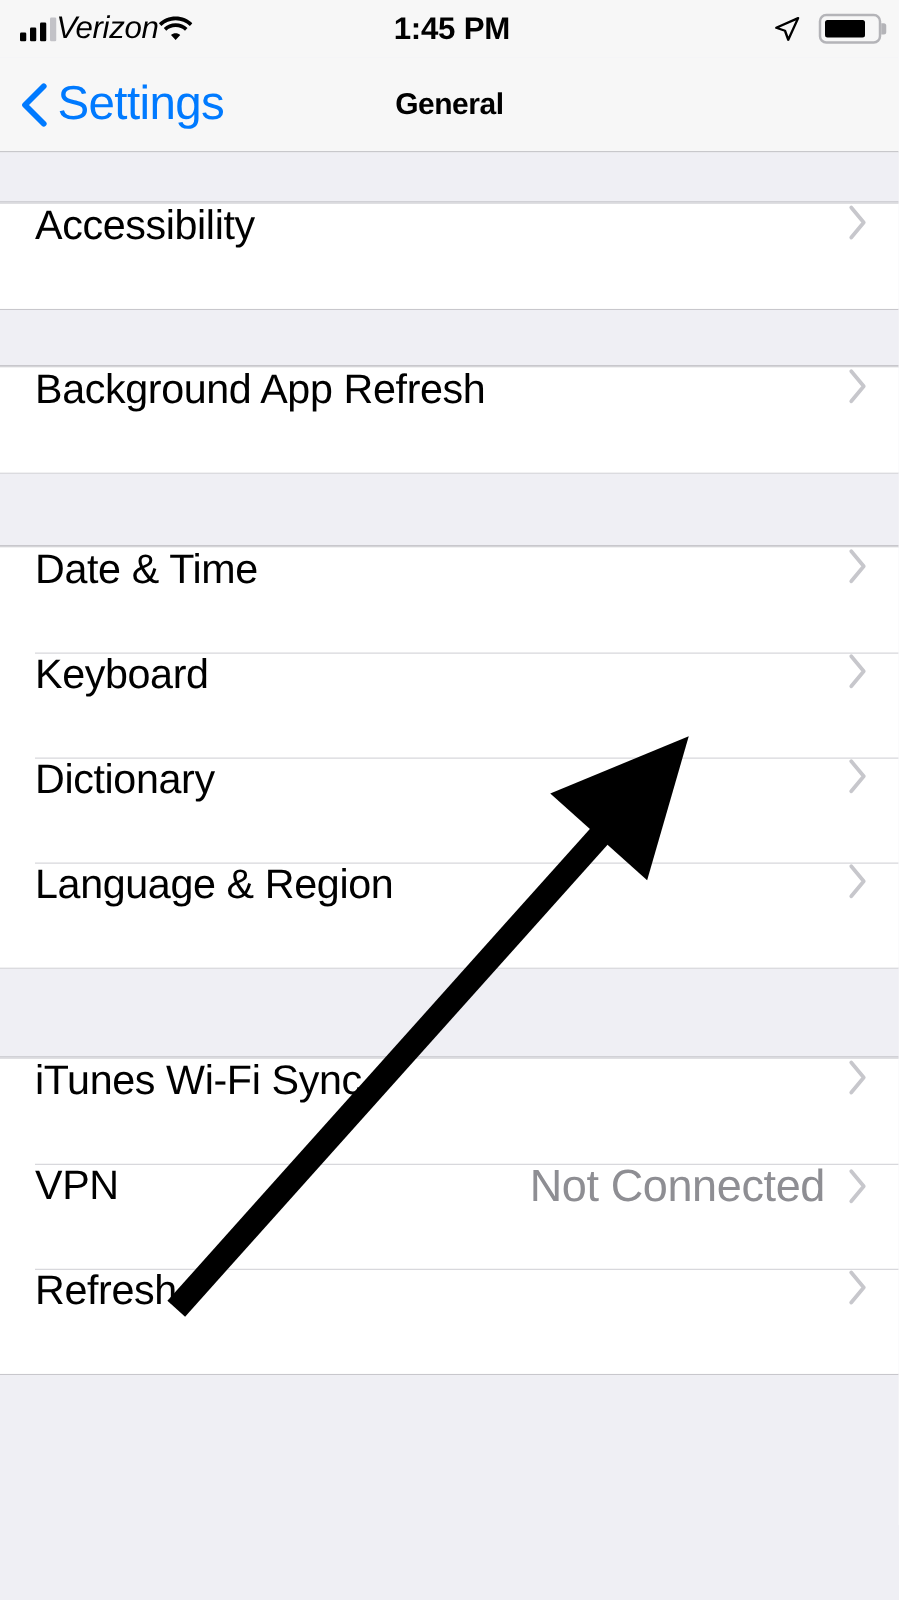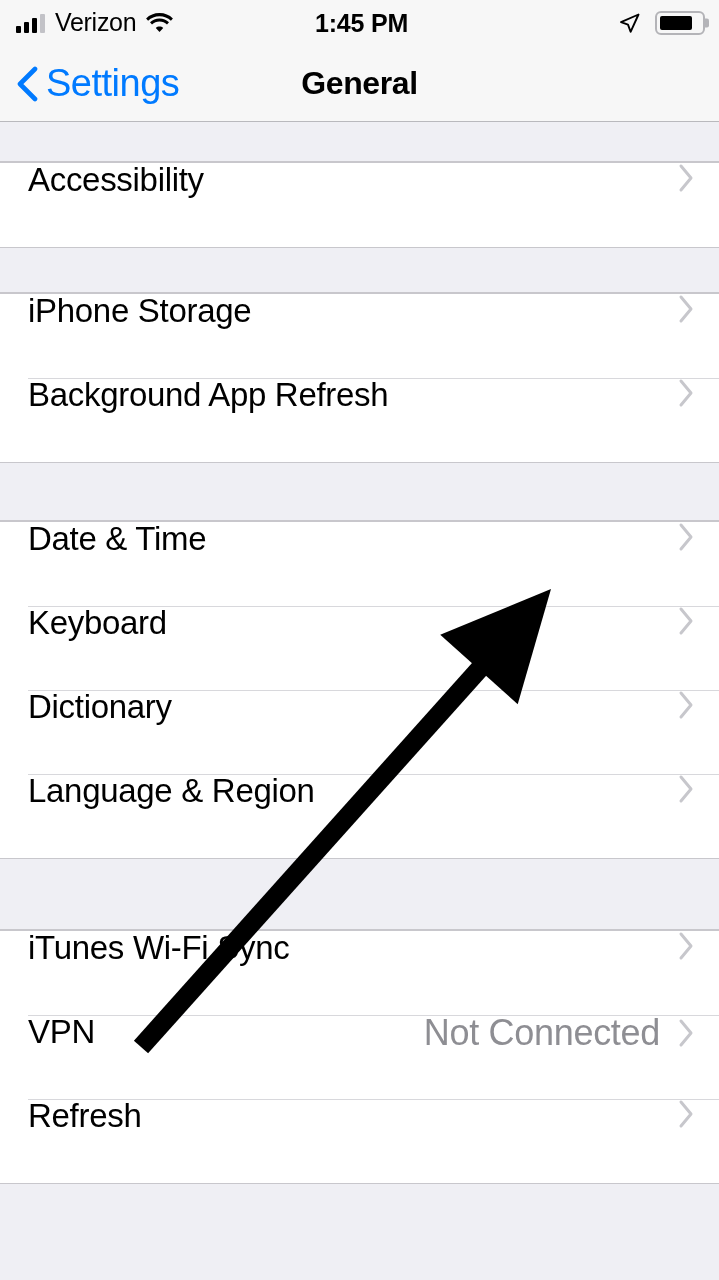--- a/index.html
+++ b/index.html
@@ -19,21 +19,21 @@
 
   
   #status-bar {
     position:absolute; top:0; left:0;
     width:719px; height:46px;
     background:#F7F7F7;
     display:flex; align-items:center;
   }
   .sb-left {
     position:absolute; left:16px; top:0; height:46px;
-    display:flex; align-items:center; gap:10px;
+    display:flex; align-items:center; font-style:italic;
   }
   .signal-bars { display:flex; align-items:flex-end; gap:3px; height:20px; }
   .signal-bars i { display:block; width:5px; background:#000; border-radius:1px; }
   .signal-bars i:nth-child(1){ height:7px; }
   .signal-bars i:nth-child(2){ height:11px; }
   .signal-bars i:nth-child(3){ height:15px; }
   .signal-bars i:nth-child(4){ height:19px; background:#c2c2c7; }
   .carrier {
     font-size:25px; color:#000; letter-spacing:-0.3px;
     position:relative; top:-1px;
@@ -80,21 +80,21 @@
     display:flex; align-items:center; gap:8px;
     cursor:pointer;
   }
   .chev-back { width:22px; height:36px; display:block; }
   #back-label {
     font-size:38px; color:#007AFF; letter-spacing:-0.5px;
   }
   #nav-title {
     position:absolute; left:0; right:0; top:0; height:75px;
     display:flex; align-items:center; justify-content:center;
-    font-size:32px; font-weight:bold; color:#000;
+    font-size:24px; font-weight:bold; color:#000;
     letter-spacing:-0.4px;
   }
 
   
   #table {
     position:absolute; top:122px; left:0;
     width:719px; height:1158px;
     background:#EFEFF4;
   }
   .gap {
@@ -199,28 +199,20 @@
             <span class="row-right">
               <span class="chev-row"><svg viewBox="0 0 17 30" width="17" height="30">
                   <path d="M3 3 L13 15 L3 27" fill="none" stroke="#C7C7CC" stroke-width="3" stroke-linecap="round" stroke-linejoin="round"></path>
                 </svg></span>
             </span>
           </div>
         </div>
         <div class="gap" style="height: 45px;"></div>
         <div class="section">
           <div class="row">
-            <span class="row-label">iPhone Storage</span>
-            <span class="row-right">
-              <span class="chev-row"><svg viewBox="0 0 17 30" width="17" height="30">
-                  <path d="M3 3 L13 15 L3 27" fill="none" stroke="#C7C7CC" stroke-width="3" stroke-linecap="round" stroke-linejoin="round"></path>
-                </svg></span>
-            </span>
-          </div>
-          <div class="row">
             <span class="row-label">Background App Refresh</span>
             <span class="row-right">
               <span class="chev-row"><svg viewBox="0 0 17 30" width="17" height="30">
                   <path d="M3 3 L13 15 L3 27" fill="none" stroke="#C7C7CC" stroke-width="3" stroke-linecap="round" stroke-linejoin="round"></path>
                 </svg></span>
             </span>
           </div>
         </div>
         <div class="gap" style="height: 58px;"></div>
         <div class="section">

